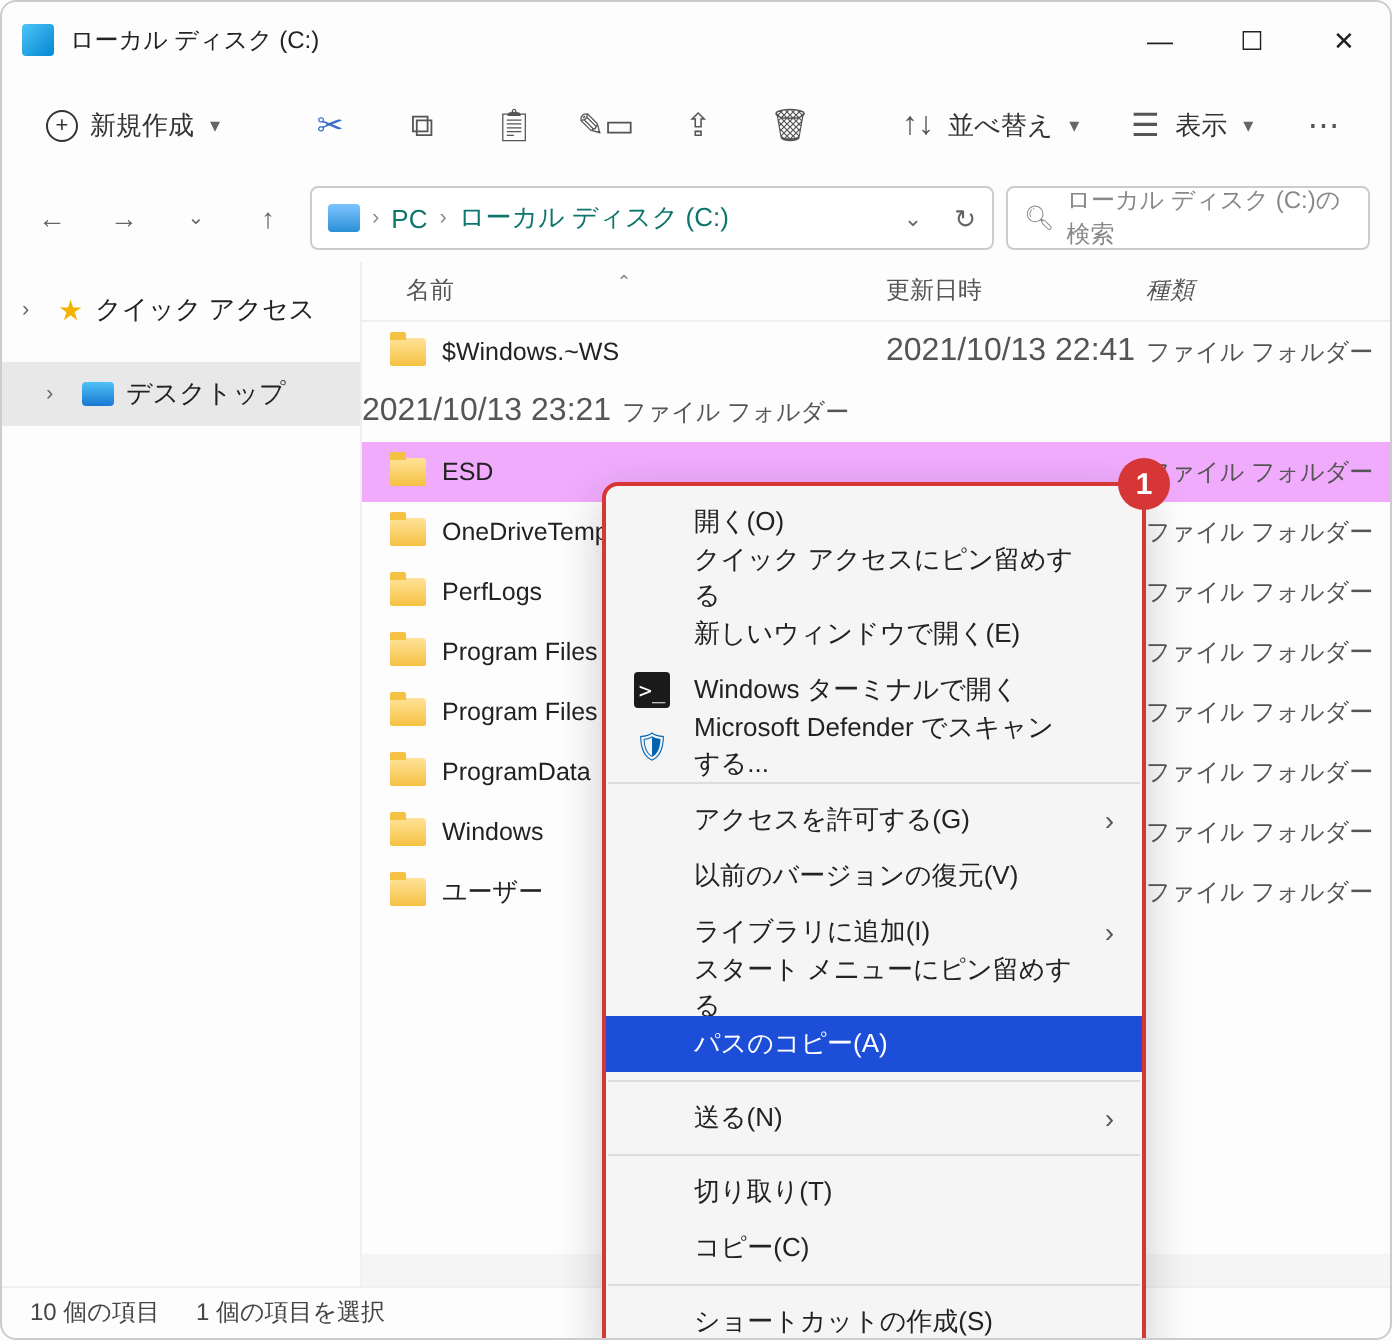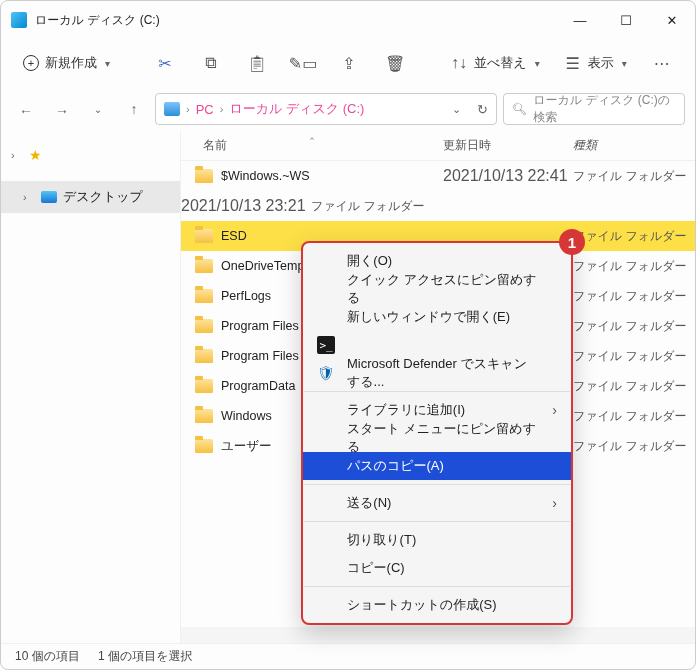--- a/index.html
+++ b/index.html
@@ -15,21 +15,21 @@
     .tb-btn { height: 36px; padding: 0 10px; display: flex; align-items: center; gap: 6px; font-size: 13px; color: #333; border-radius: 4px; }
     .tb-icon-only { width: 42px; justify-content: center; padding: 0; }
     .tb-sep { height: 24px; margin: 0 8px; }
     .icon { width: 18px; height: 18px; display: inline-flex; align-items: center; justify-content: center; font-size: 16px; color: #555; }
     .chev { font-size: 10px; color: #666; margin-left: 2px; }
 
     .navbar { height: 44px; display: flex; align-items: center; padding: 0 10px; gap: 6px; }
     .nav-btn { width: 30px; height: 30px; display: flex; align-items: center; justify-content: center; color: #666; font-size: 14px; border-radius: 4px; }
     .addr { flex: 1; height: 32px; border: 1px solid #ccc; border-radius: 4px; display: flex; align-items: center; padding: 0 8px; font-size: 13px; gap: 6px; background: #fff; }
     .addr .drive-icon { width: 16px; height: 14px; background: linear-gradient(#7ec4ff,#2b8fd6); border-radius: 2px; }
-    .addr .crumb { color: #ec4899; }
+    .addr .crumb { color: #0f766e; }
     .addr .sep { color: #888; font-size: 11px; }
     .addr .spacer { flex: 1; }
     .addr .drop { color: #666; font-size: 11px; }
     .search { width: 182px; height: 32px; border: 1px solid #ccc; border-radius: 4px; display: flex; align-items: center; padding: 0 8px; font-size: 12px; color: #888; gap: 6px; background: #fff; }
 
     .body { display: flex; height: calc(100% - 38px - 48px - 44px - 26px); }
     .sidebar { width: 180px; border-right: 1px solid #f0f0f0; padding-top: 8px; }
     .side-item { height: 32px; display: flex; align-items: center; gap: 6px; padding: 0 10px; font-size: 13px; color: #222; }
     .side-item.desktop { background: #e8e8e8; padding-left: 22px; }
     .side-item .chevron { width: 12px; font-size: 11px; color: #666; }
@@ -37,21 +37,21 @@
     .monitor-icon { width: 16px; height: 12px; background: linear-gradient(#4fc3f7,#1976d2); border-radius: 2px; position: relative; }
 
     .filelist { flex: 1; position: relative; overflow: hidden; }
     .headers { height: 30px; display: flex; align-items: center; font-size: 12px; color: #555; border-bottom: 1px solid #f0f0f0; }
     .hdr-name { width: 262px; padding-left: 22px; position: relative; }
     .hdr-date { width: 130px; }
     .hdr-type { flex: 1; font-style: italic; }
     .sort-ind { position: absolute; top: -1px; left: 50%; transform: translateX(-50%); font-size: 9px; color: #888; }
 
     .row { height: 30px; display: flex; align-items: center; font-size: 12.5px; }
-    .row.selected { background: #fde047; }
+    .row.selected { background: #f0abfc; }
     .cell-name { width: 262px; display: flex; align-items: center; gap: 8px; padding-left: 14px; color: #222; }
     .cell-date { width: 130px; color: #555; font-size: 16px; }
     .cell-type { flex: 1; color: #555; font-size: 12px; }
     .folder-icon { width: 18px; height: 14px; background: linear-gradient(#ffe29a,#f5c142); border-radius: 2px 2px 1px 1px; position: relative; }
     .folder-icon::before { content: ""; position: absolute; top: -3px; left: 0; width: 8px; height: 4px; background: #f5c142; border-radius: 1px 1px 0 0; }
 
     .context-menu { position: absolute; left: 300px; top: 240px; width: 272px; background: #f5f5f5; border: 2px solid #d63636; border-radius: 8px; box-shadow: 0 8px 24px rgba(0,0,0,.2); padding: 4px 0; z-index: 100; }
     .ctx-item { height: 28px; display: flex; align-items: center; padding: 0 31px 0 44px; font-size: 13px; color: #222; position: relative; }
     .ctx-item.highlighted { background: #1d4ed8; color: #fff; }
     .ctx-item.submenu::after { content: "›"; position: absolute; right: 14px; font-size: 14px; color: #555; }
@@ -140,20 +140,21 @@
     <span>🔍︎</span>
     <span>ローカル ディスク (C:)の検索</span>
   </div>
 </div>
 
 <div class="body">
   <div class="sidebar">
     <div class="side-item">
       <span class="chevron">›</span>
       <span class="star-icon">★</span>
+      <span>クイック アクセス</span>
     </div>
     <div style="height:10px"></div>
     <div class="side-item desktop">
       <span class="chevron">›</span>
       <span class="monitor-icon"></span>
       <span>デスクトップ</span>
     </div>
   </div>
   <div class="filelist">
     <div class="headers">
@@ -253,26 +254,33 @@
         <span>開く(O)</span>
       </div>
       <div class="ctx-item">
         <span>クイック アクセスにピン留めする</span>
       </div>
       <div class="ctx-item">
         <span>新しいウィンドウで開く(E)</span>
       </div>
       <div class="ctx-item">
         <span class="ctx-icon terminal-icon">&gt;_</span>
+        <span>Windows ターミナルで開く</span>
       </div>
       <div class="ctx-item">
         <span class="ctx-icon defender-icon">🛡︎</span>
         <span>Microsoft Defender でスキャンする...</span>
       </div>
       <div class="ctx-sep"></div>
+      <div class="ctx-item submenu">
+        <span>アクセスを許可する(G)</span>
+      </div>
+      <div class="ctx-item">
+        <span>以前のバージョンの復元(V)</span>
+      </div>
       <div class="ctx-item submenu">
         <span>ライブラリに追加(I)</span>
       </div>
       <div class="ctx-item">
         <span>スタート メニューにピン留めする</span>
       </div>
       <div class="ctx-item highlighted">
         <span>パスのコピー(A)</span>
       </div>
       <div class="ctx-sep"></div>

